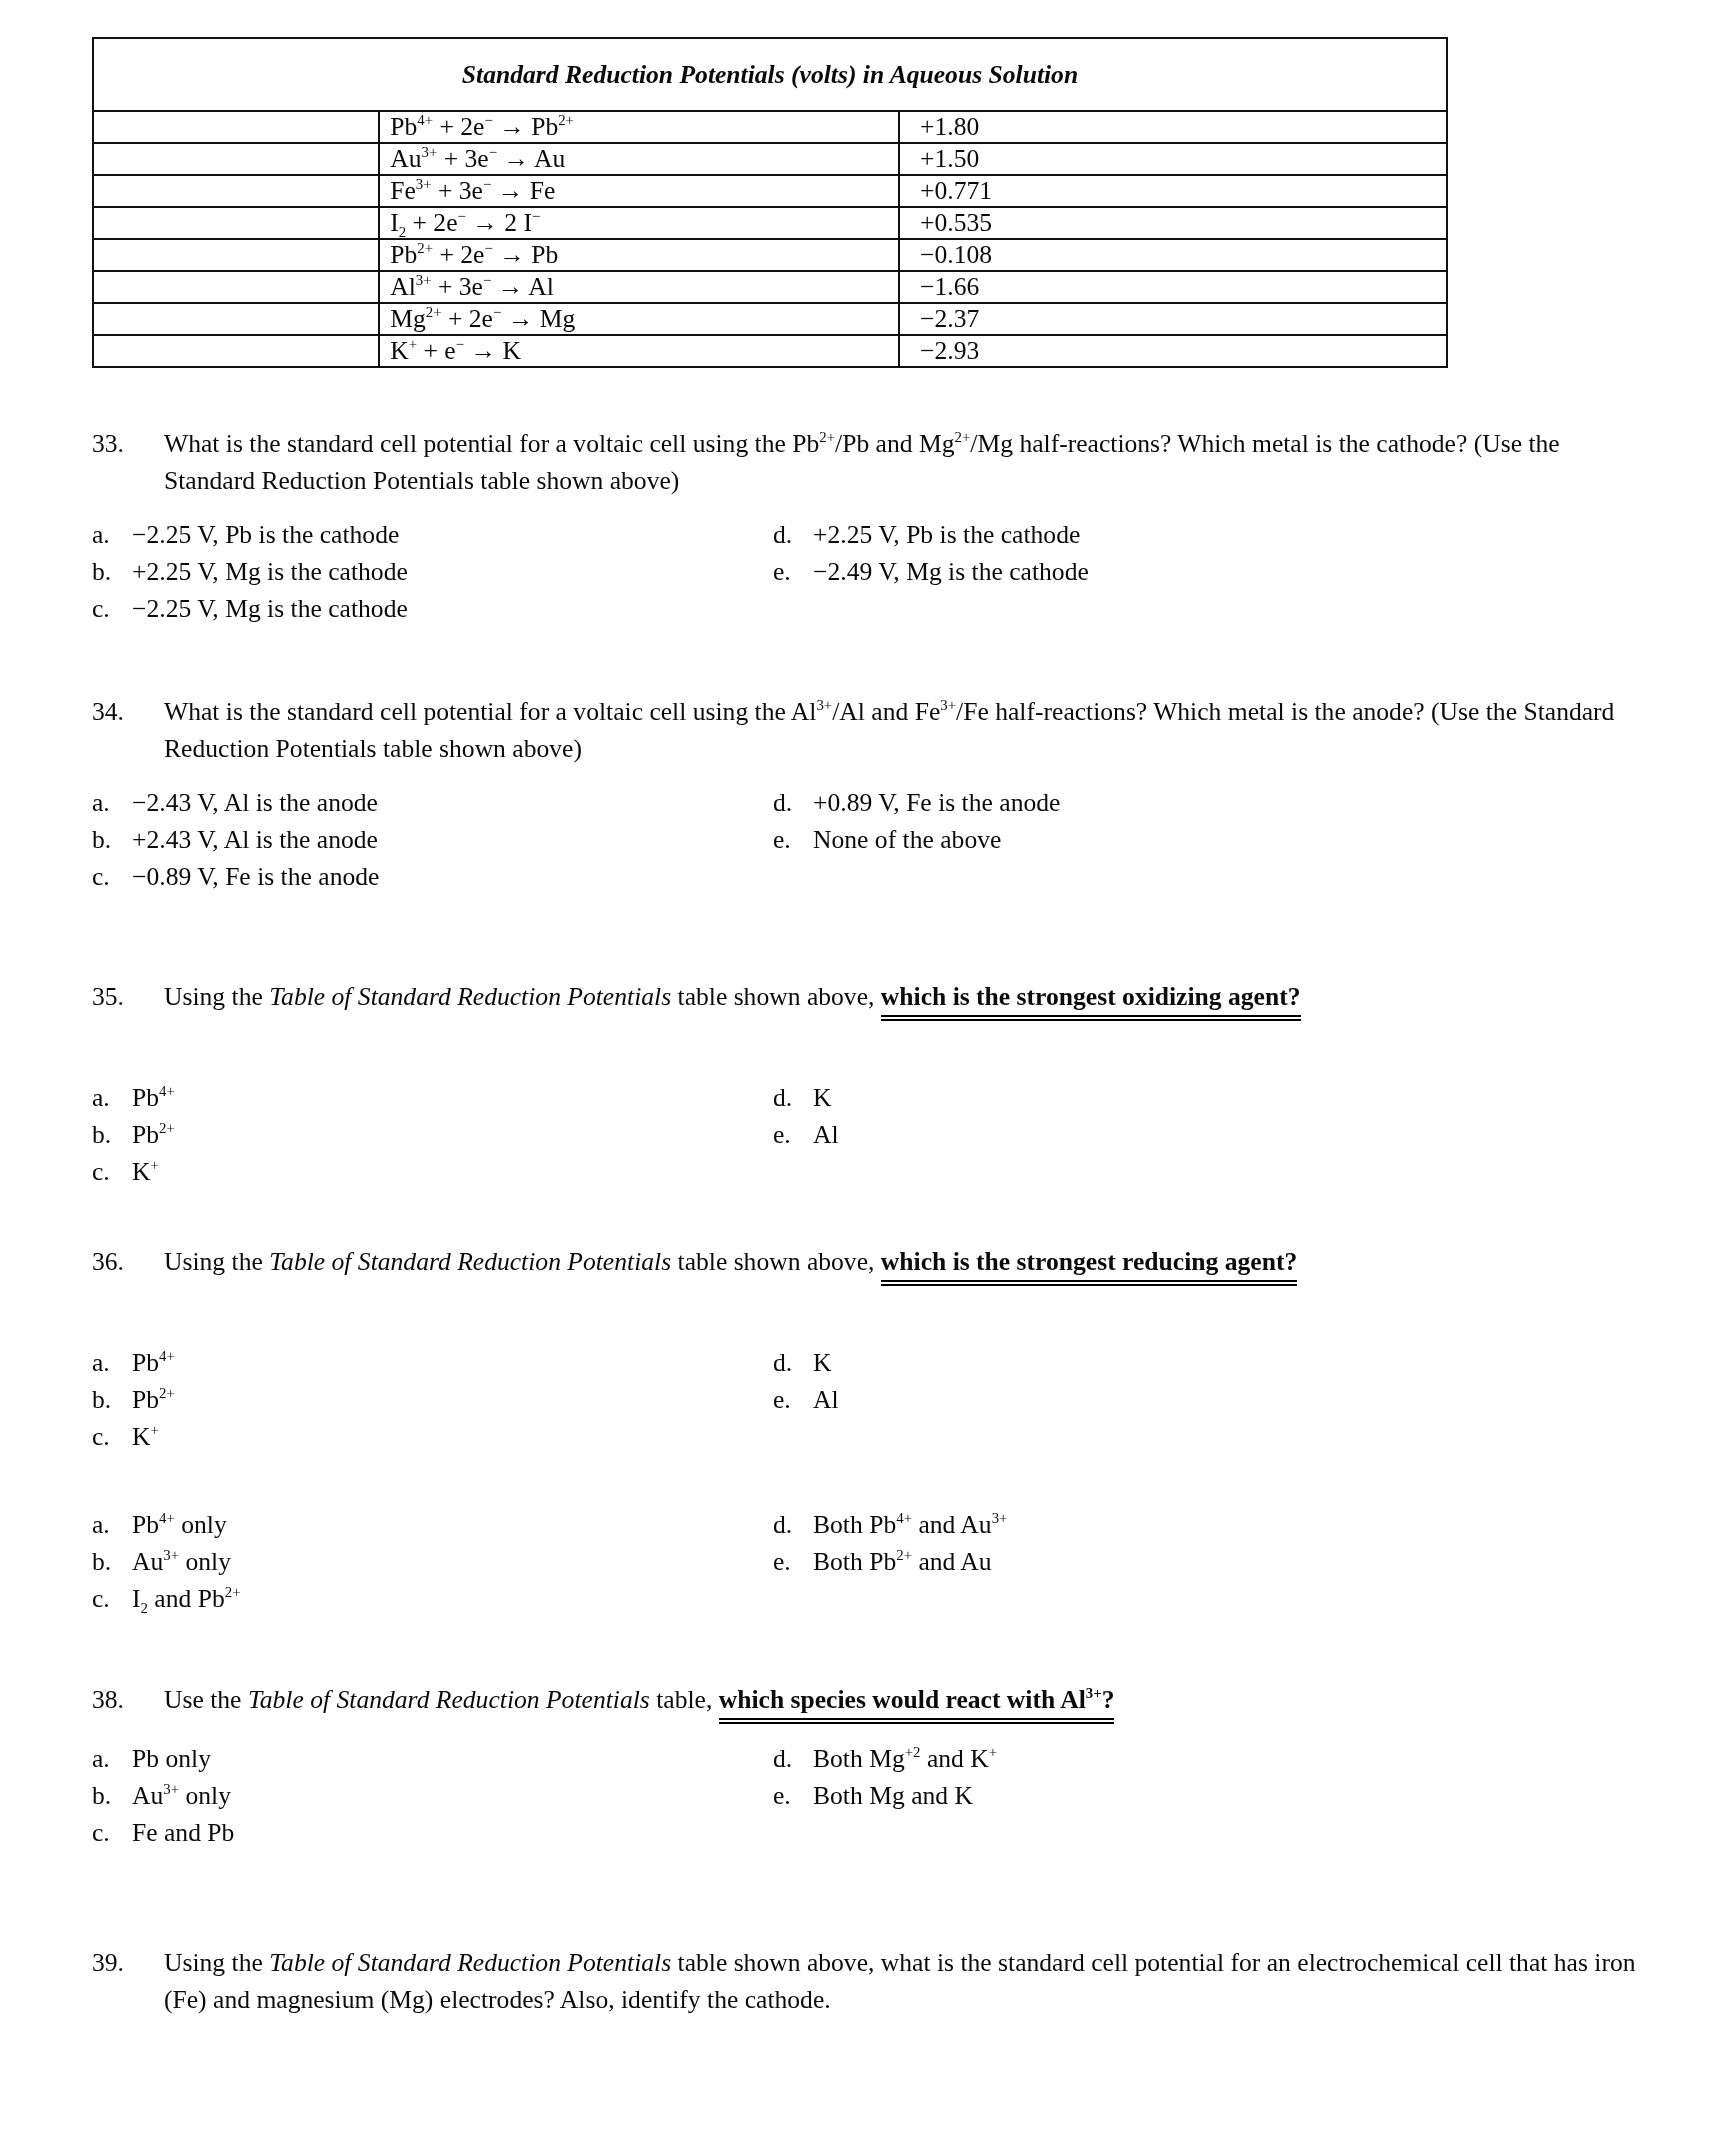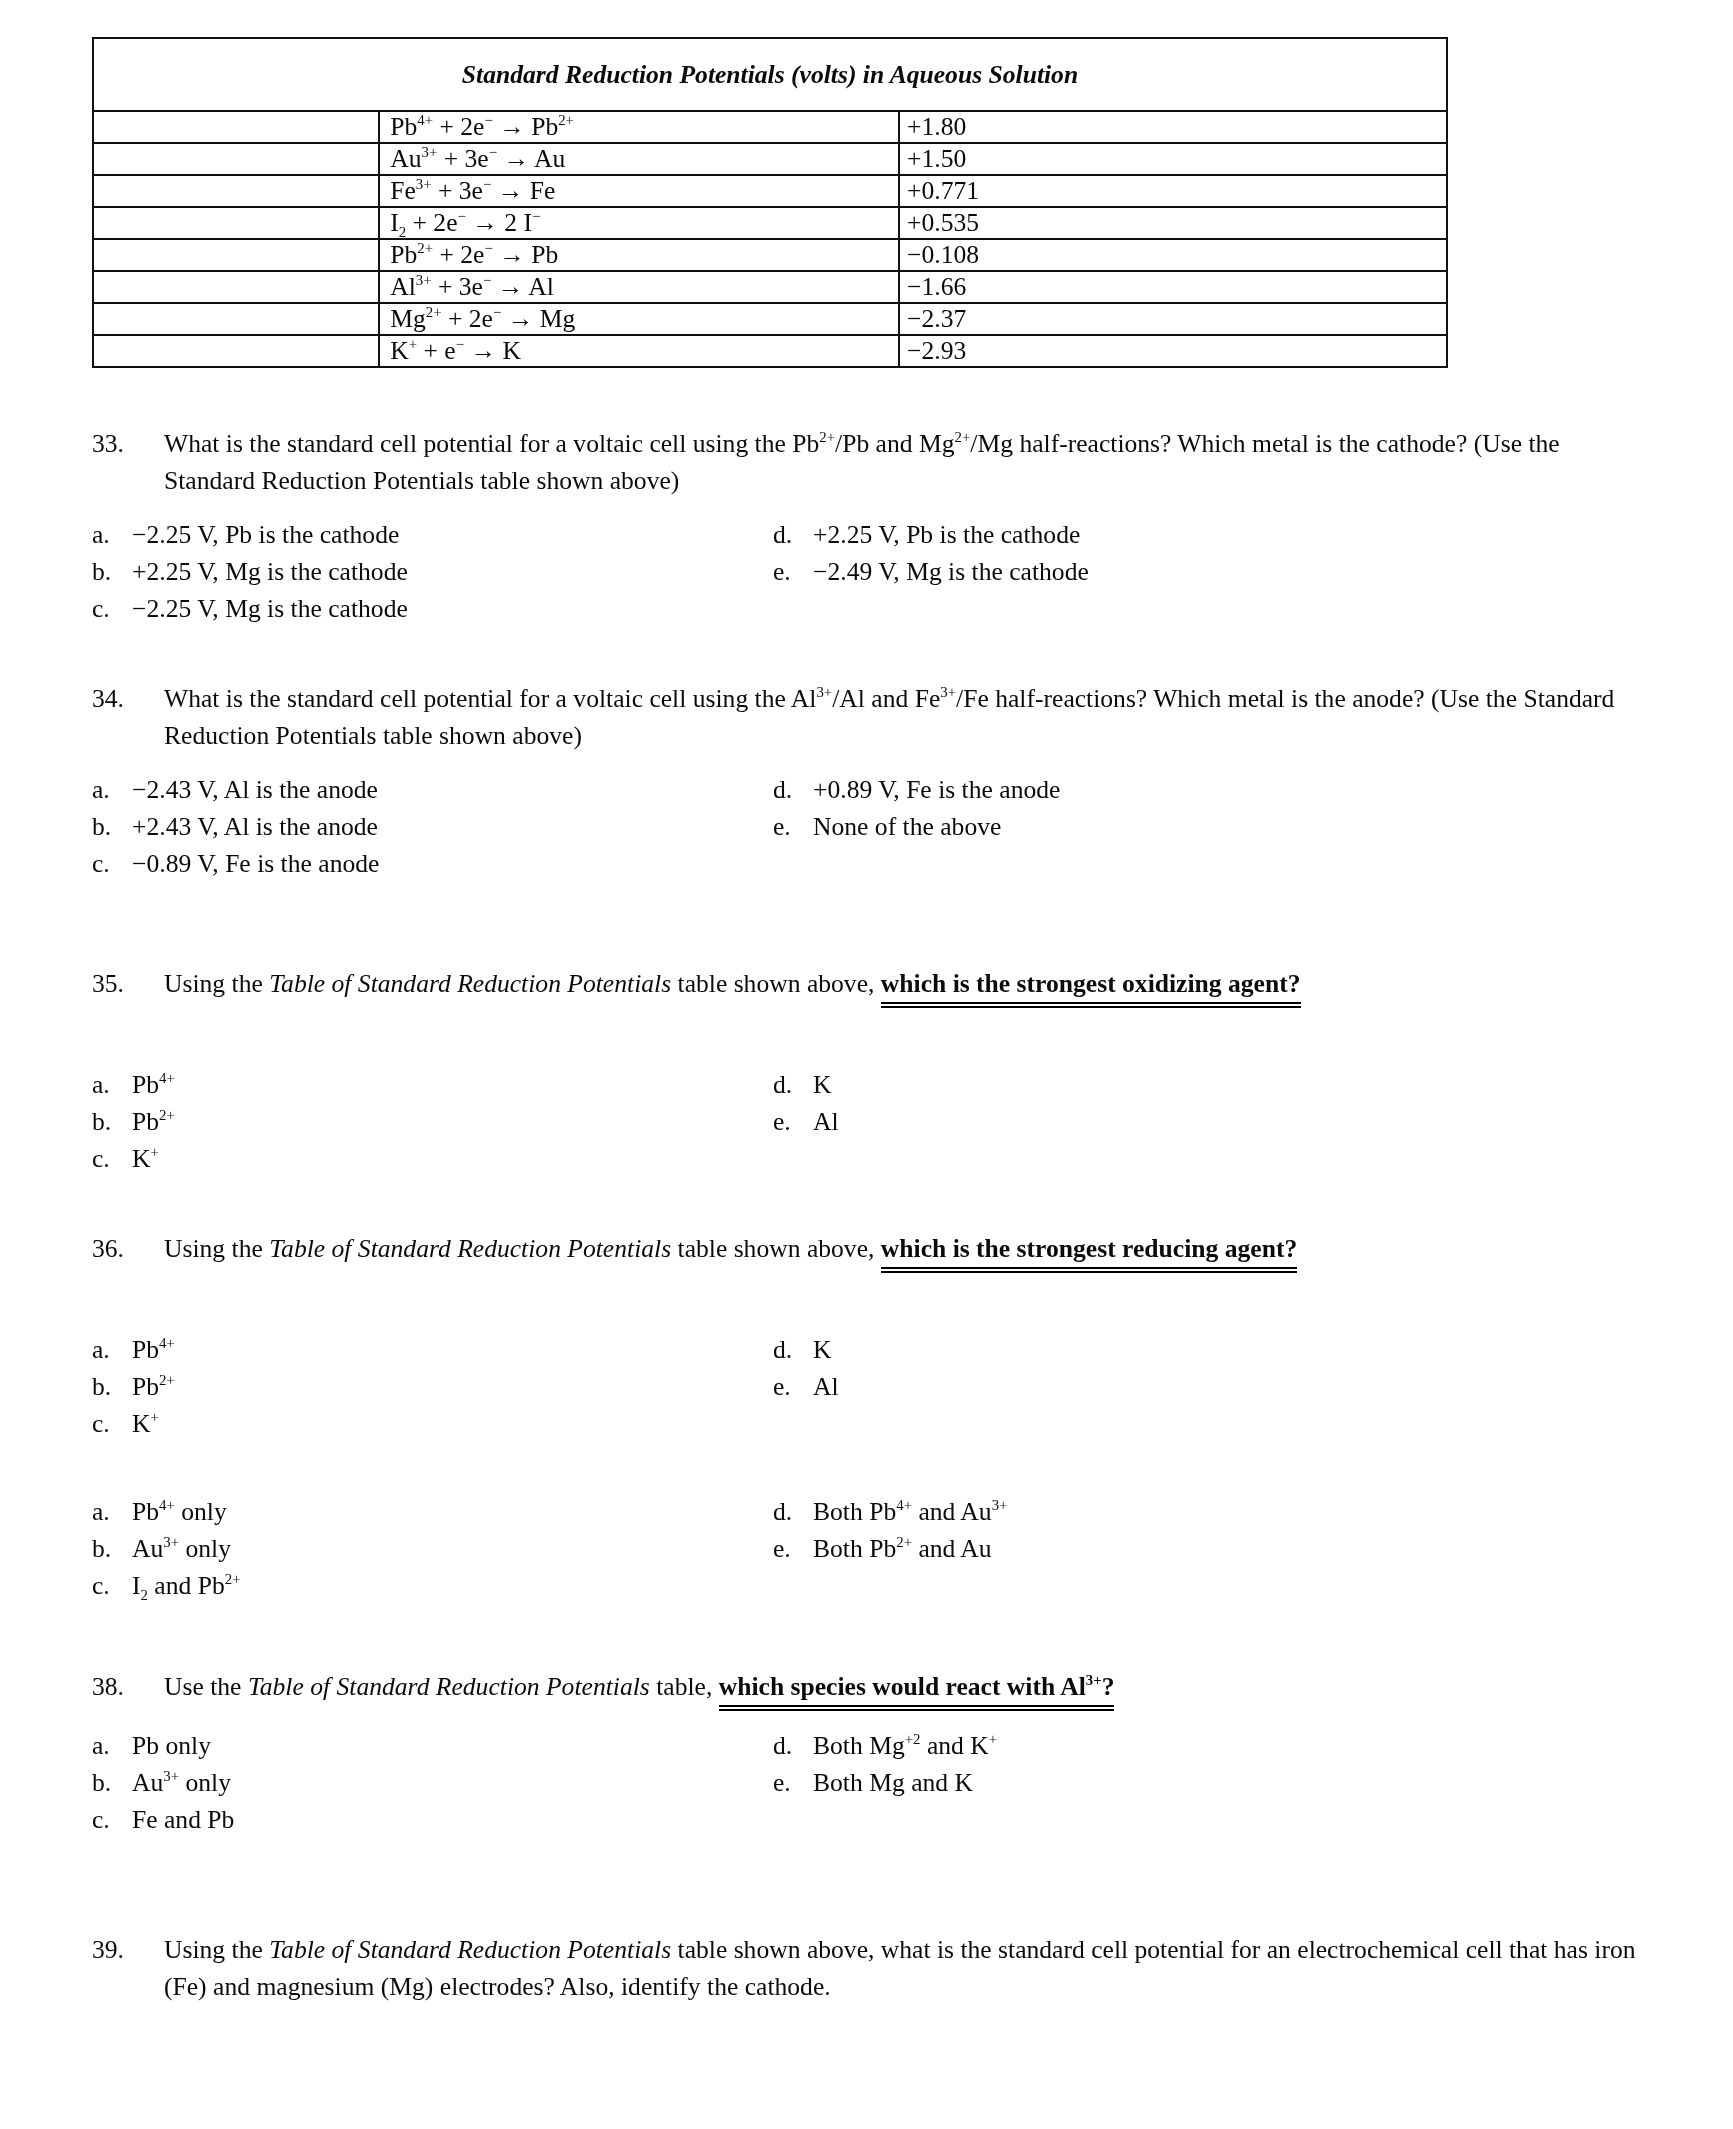--- a/index.html
+++ b/index.html
@@ -36,26 +36,26 @@
     font-size:25.6px;
   }
   table.srp th.title{
     text-align:center;
     font-weight:700;
     font-style:italic;
     height:55px;
     padding:8px;
   }
   table.srp tr.data{height:27px;}
-  table.srp td.potential{padding-left:7px;}
+  table.srp td.potential{padding-left:20px;}
 
   
   .question{margin:0;}
   .q33{margin-top:57px;}
-  .q34{margin-top:49px;}
+  .q34{margin-top:62px;}
   .q35{margin-top:79px;}
   .q36{margin-top:49px;}
   .q37{margin-top:51px;}
   .q38{margin-top:60px;}
   .q39{margin-top:89px;}
 
   .prompt{display:flex;align-items:flex-start;line-height:37px;}
   .qnum{flex:0 0 72px;}
   .qtext{flex:1;}
 

